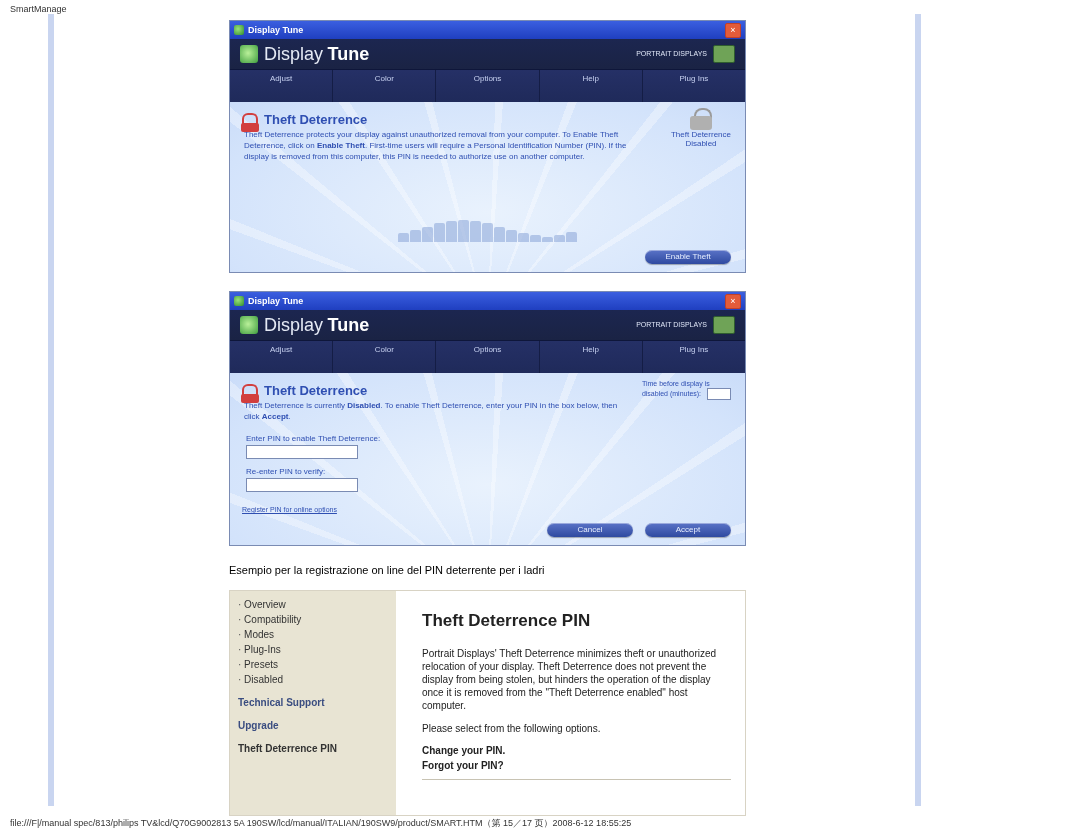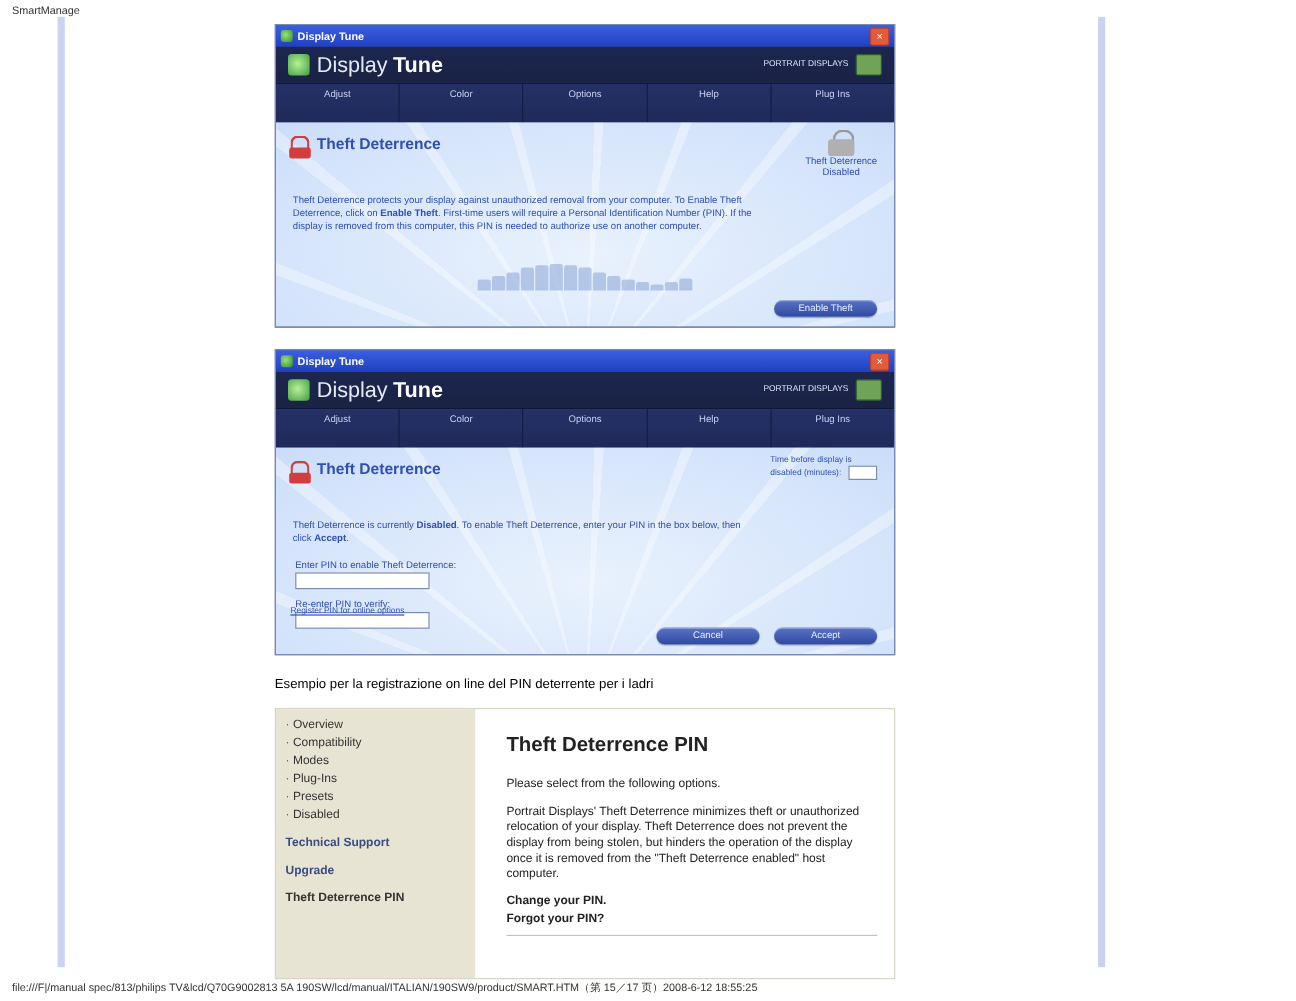--- a/index.html
+++ b/index.html
@@ -219,21 +219,20 @@
     color: #2f4fb2;
     font-size: 13px;
     font-weight: bold;
   }
   .panel-desc {
     color: #2f4fb2;
     font-size: 8px;
     line-height: 11px;
     padding: 0 8px 4px 8px;
     max-width: 390px;
-    margin-top: 32px;
   }
   .panel-desc b { font-weight: bold; }
 
   .status-block {
     position: absolute;
     right: 14px;
     top: 6px;
     text-align: center;
     color: #2f4fb2;
     font-size: 8px;
@@ -591,22 +590,22 @@
         <span class="item">Plug-Ins</span>
         <span class="item">Presets</span>
         <span class="item">Disabled</span>
         <span class="bold">Technical Support</span>
         <span class="bold">Upgrade</span>
         <span class="boldplain">Theft Deterrence PIN</span>
       </div>
 
       <div class="help-main">
         <h2>Theft Deterrence PIN</h2>
+        <p>Portrait Displays' Theft Deterrence minimizes theft or unauthorized relocation of your display. Theft Deterrence does not prevent the display from being stolen, but hinders the operation of the display once it is removed from the "Theft Deterrence enabled" host computer.</p>
         <p>Please select from the following options.</p>
-        <p>Portrait Displays' Theft Deterrence minimizes theft or unauthorized relocation of your display. Theft Deterrence does not prevent the display from being stolen, but hinders the operation of the display once it is removed from the "Theft Deterrence enabled" host computer.</p>
         <div class="opt">Change your PIN.</div>
         <div class="opt">Forgot your PIN?</div>
         <hr>
       </div>
     </div>
 
   </div>
 
   <div class="right-col">
     <div class="bar-a"></div>

